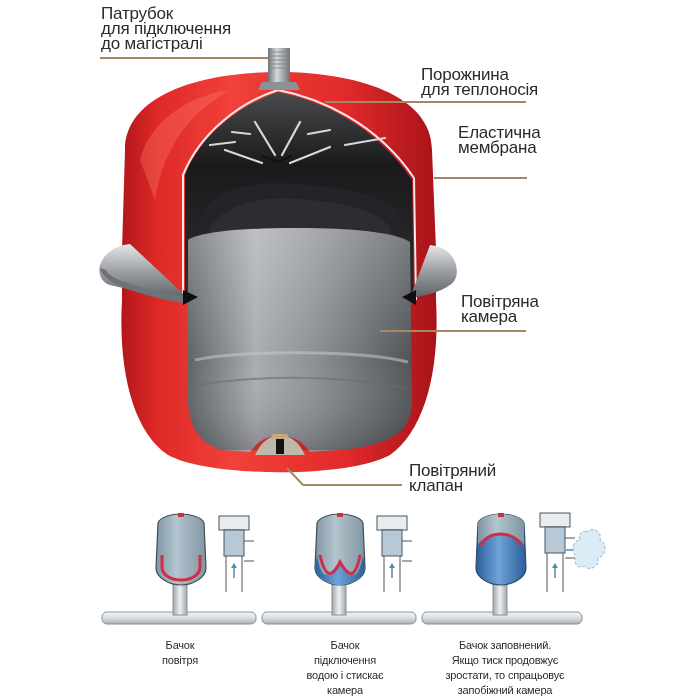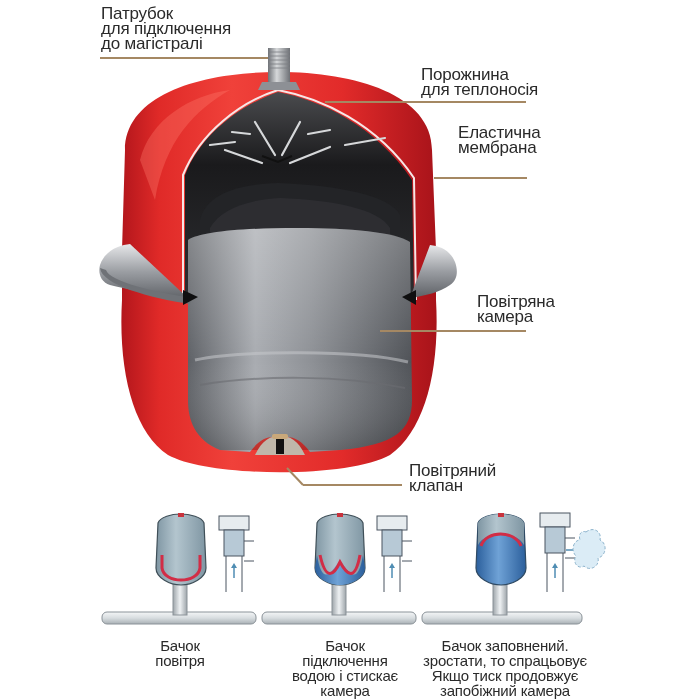--- a/index.html
+++ b/index.html
@@ -1,20 +1,20 @@
 <!DOCTYPE html>
 <html><head>
 <meta charset="utf-8">
 <style>
   html, body { margin: 0; padding: 0; background: #ffffff; }
   body { width: 700px; height: 700px; position: relative; overflow: hidden; font-family: "Liberation Sans", "DejaVu Sans", sans-serif; }
   #stage { position: absolute; left: 0; top: 0; width: 700px; height: 700px; }
   .label { position: absolute; color: #2a2a2a; font-size: 17px; line-height: 15px; letter-spacing: -0.2px; font-stretch: condensed; }
   .label span { display: block; }
-  .caption { position: absolute; color: #2a2a2a; font-size: 15px; line-height: 15px; text-align: center; letter-spacing: -0.2px; }
+  .caption { position: absolute; color: #2a2a2a; font-size: 11px; line-height: 15px; text-align: center; letter-spacing: -0.2px; }
   .caption span { display: block; }
 </style>
 </head>
 <body>
 
 <div id="stage">
 
   <svg width="700" height="700" viewBox="0 0 700 700" xmlns="http://www.w3.org/2000/svg" style="position:absolute;left:0;top:0;">
     <defs>
       <linearGradient id="redBody" x1="0" y1="0" x2="1" y2="0">
@@ -213,38 +213,38 @@
     <span>до магістралі</span>
   </div>
   <div class="label" style="left:421px; top:67px;">
     <span>Порожнина</span>
     <span>для теплоносія</span>
   </div>
   <div class="label" style="left:458px; top:125px;">
     <span>Еластична</span>
     <span>мембрана</span>
   </div>
-  <div class="label" style="left:477px; top:294px;">
+  <div class="label" style="left:461px; top:294px;">
     <span>Повітряна</span>
     <span>камера</span>
   </div>
   <div class="label" style="left:409px; top:463px;">
     <span>Повітряний</span>
     <span>клапан</span>
   </div>
 
   <div class="caption" style="left:130px; top:638px; width:100px;">
     <span>Бачок</span>
     <span>повітря</span>
   </div>
   <div class="caption" style="left:280px; top:638px; width:130px;">
     <span>Бачок</span>
     <span>підключення</span>
     <span>водою і стискає</span>
     <span>камера</span>
   </div>
   <div class="caption" style="left:420px; top:638px; width:170px;">
     <span>Бачок заповнений.</span>
+    <span>Якщо тиск продовжує</span>
     <span>зростати, то спрацьовує</span>
-    <span>Якщо тиск продовжує</span>
     <span>запобіжний камера</span>
   </div>
 </div>
 
 </body></html>

